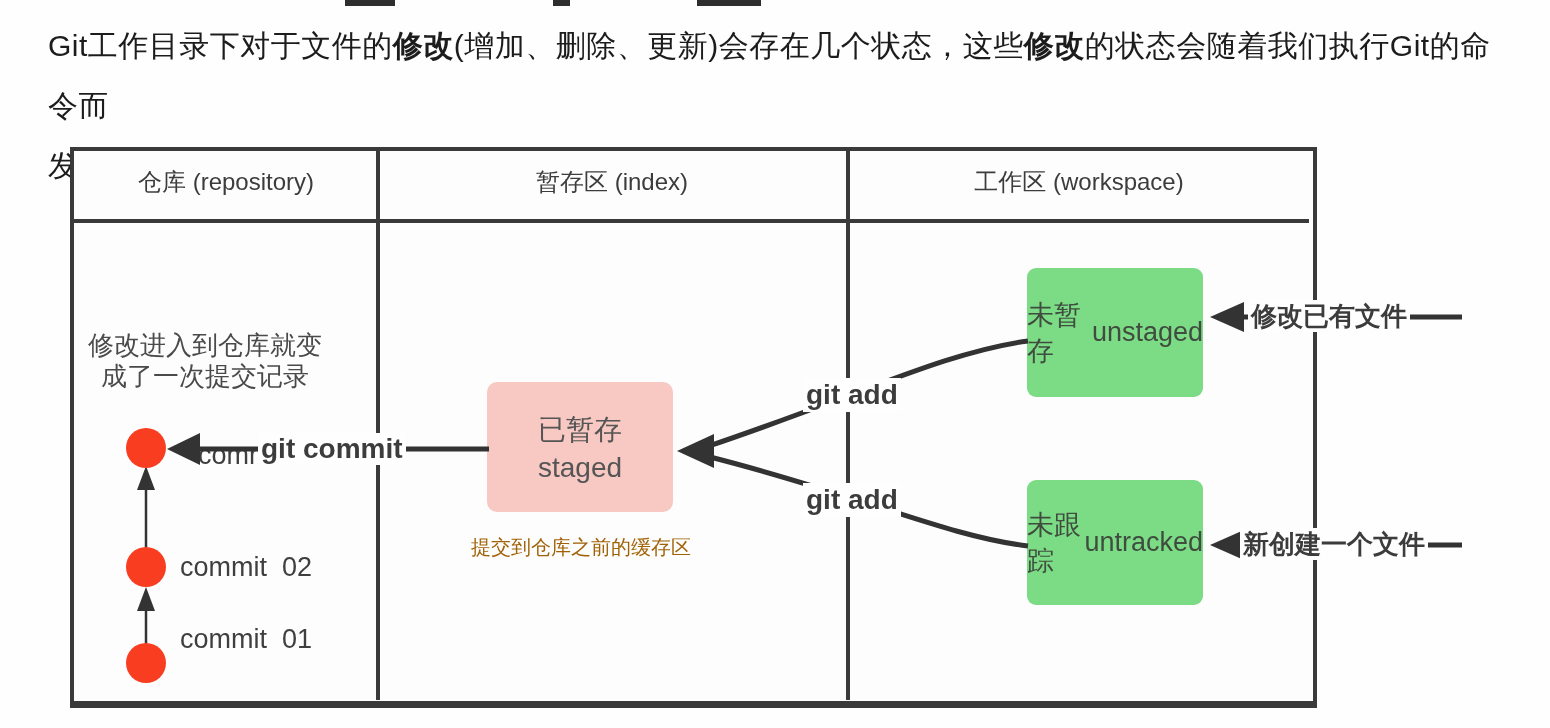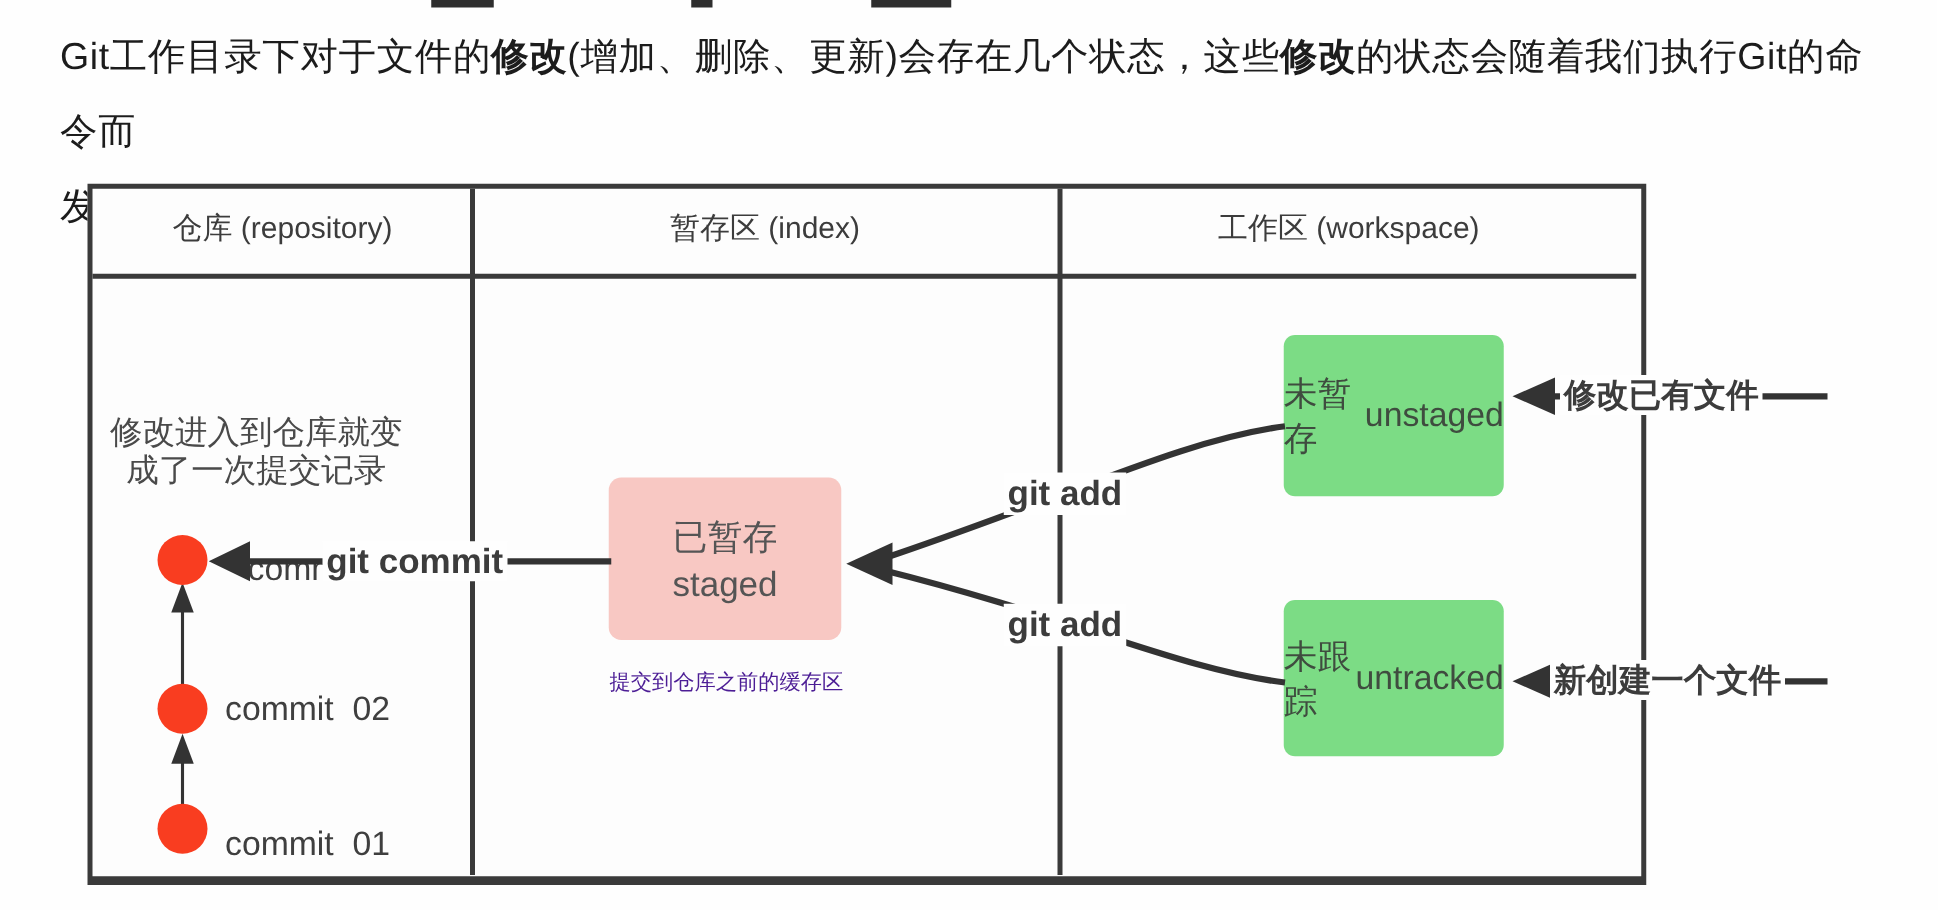--- a/index.html
+++ b/index.html
@@ -24,28 +24,28 @@
              text-align:center;z-index:0;}
   #col-title-1{left:88px;width:276px;}
   #col-title-2{left:462px;width:300px;}
   #col-title-3{left:894px;width:370px;}
   
   #repo-note{position:absolute;left:80px;top:330px;width:250px;text-align:center;
              font-size:26px;line-height:31px;color:#4a4a4a;z-index:2;}
   .commit-label{position:absolute;left:180px;font-size:27px;color:#3f3f3f;white-space:pre;z-index:2;}
   #commit-label-03{top:440px;margin-left:18px;}
   #commit-label-02{top:552px;}
-  #commit-label-01{top:660px;}
+  #commit-label-01{top:624px;}
   
   #staged-box{position:absolute;left:487px;top:382px;width:186px;height:130px;
               background:#f8c8c3;border-radius:10px;display:flex;flex-direction:column;
               align-items:center;justify-content:center;gap:3px;z-index:2;
               font-size:28px;color:#555;}
   #staged-caption{position:absolute;left:438px;top:534px;width:286px;text-align:center;
-                  font-size:17px;color:#4c1d95;z-index:2;}
+                  font-size:20px;color:#a16207;z-index:2;}
   
   .ws-box{position:absolute;left:1027px;width:176px;background:#7cdc85;border-radius:9px;
           display:flex;align-items:center;justify-content:center;
           gap:2px;z-index:2;font-size:27px;color:#3f4c3f;}
   #unstaged-box{top:268px;height:129px;}
   #untracked-box{top:480px;height:125px;justify-content:space-between;}
   
   #overlay{position:absolute;left:0;top:0;z-index:2;pointer-events:none;}
   
   .line-label{position:absolute;background:#fefefe;color:#3c3c3c;z-index:3;

